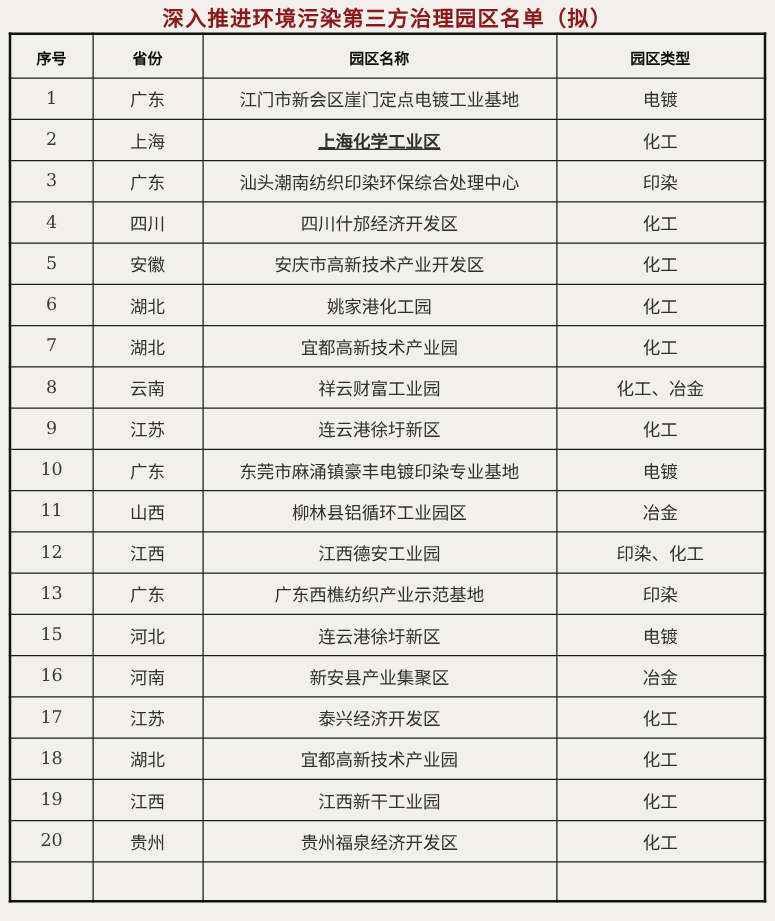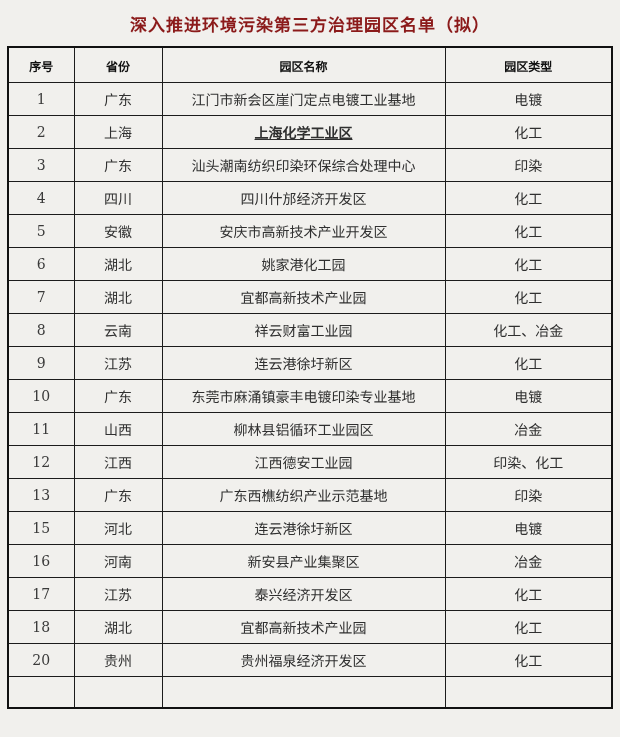--- a/index.html
+++ b/index.html
@@ -7,21 +7,21 @@
     padding: 0;
   }
   body {
     width: 620px;
     height: 737px;
     overflow: hidden;
     background: #f1f0ed;
     font-family: "DejaVu Serif", "Liberation Serif", serif;
   }
   .doc-title {
-    height: 46px;
+    height: 26px;
     display: flex;
     align-items: center;
     justify-content: center;
     font-size: 17px;
     font-weight: bold;
     color: #8b1a1a;
     letter-spacing: 1px;
   }
   table.park-table {
     width: 604px;
@@ -183,20 +183,26 @@
     <td class="cell-name">泰兴经济开发区</td>
     <td class="cell-type">化工</td>
   </tr>
       <tr>
     <td class="cell-no">18</td>
     <td class="cell-province">湖北</td>
     <td class="cell-name">宜都高新技术产业园</td>
     <td class="cell-type">化工</td>
   </tr>
       <tr>
+    <td class="cell-no">19</td>
+    <td class="cell-province">江西</td>
+    <td class="cell-name">江西新干工业园</td>
+    <td class="cell-type">化工</td>
+  </tr>
+      <tr>
     <td class="cell-no">20</td>
     <td class="cell-province">贵州</td>
     <td class="cell-name">贵州福泉经济开发区</td>
     <td class="cell-type">化工</td>
   </tr>
     </tbody>
   <tbody>
     <tr class="partial-row">
       <td></td>
       <td></td>

